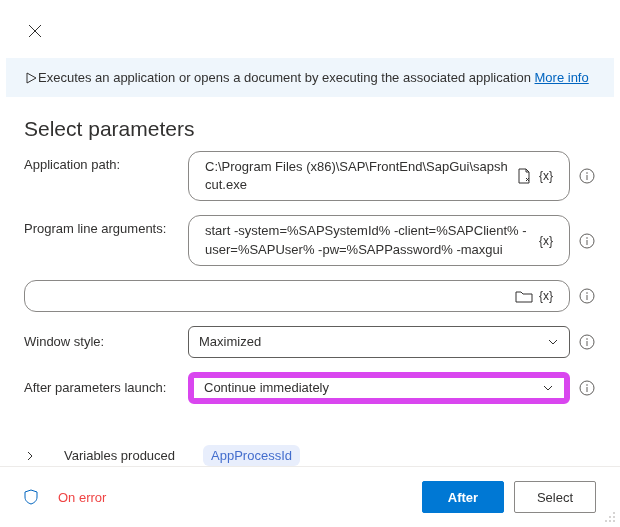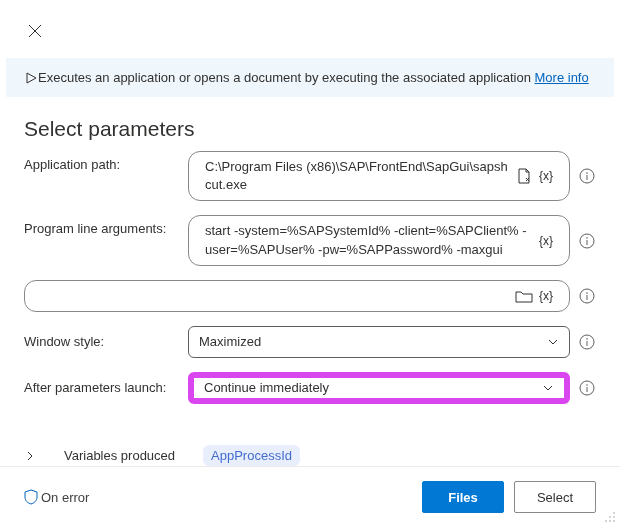--- a/index.html
+++ b/index.html
@@ -143,22 +143,22 @@
     border-top: 1px solid #edebe9;
     padding: 14px 24px;
     display: flex;
     align-items: center;
     justify-content: space-between;
     margin-top: auto;
   }
   .on-error {
     display: flex;
     align-items: center;
-    gap: 3px;
-    color: #404040;
+    gap: 20px;
+    color: #ef4444;
     cursor: pointer;
     font-size: 13px;
   }
   .footer-buttons {
     display: flex;
     gap: 10px;
   }
   .btn {
     min-width: 82px;
     height: 32px;
@@ -325,21 +325,21 @@
 
 <div class="footer">
   <div class="on-error">
     <svg width="14" height="16" viewBox="0 0 14 16">
         <path d="M7 1 L13 3 v5 c0 4 -3 6 -6 7 c-3 -1 -6 -3 -6 -7 v-5 z" fill="none" stroke="#0064bf" stroke-width="1"></path>
       </svg>
     <span>On error</span>
   </div>
   <div class="footer-buttons">
     <div class="btn btn-primary">
-      <span>Files</span>
+      <span>After</span>
     </div>
     <div class="btn btn-default">
       <span>Select</span>
     </div>
   </div>
 </div>
 
 <svg class="grip" width="12" height="12" viewBox="0 0 12 12">
   <circle cx="10" cy="2" r="1" fill="#c8c6c4"></circle>
   <circle cx="6" cy="6" r="1" fill="#c8c6c4"></circle>

